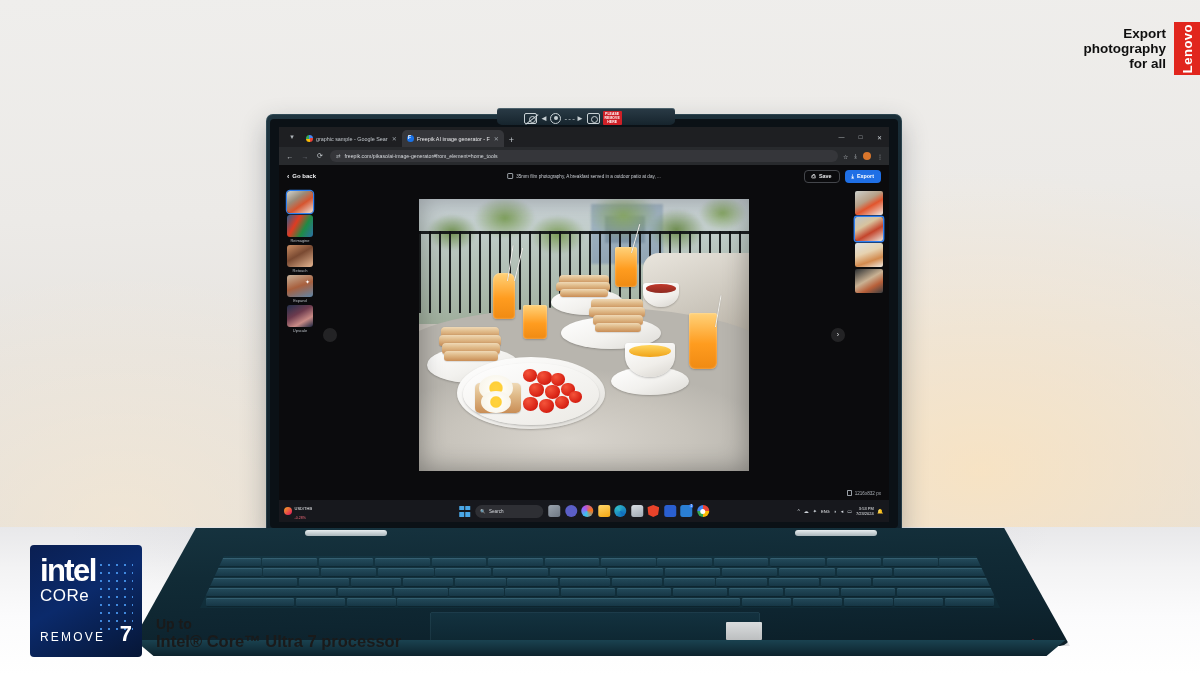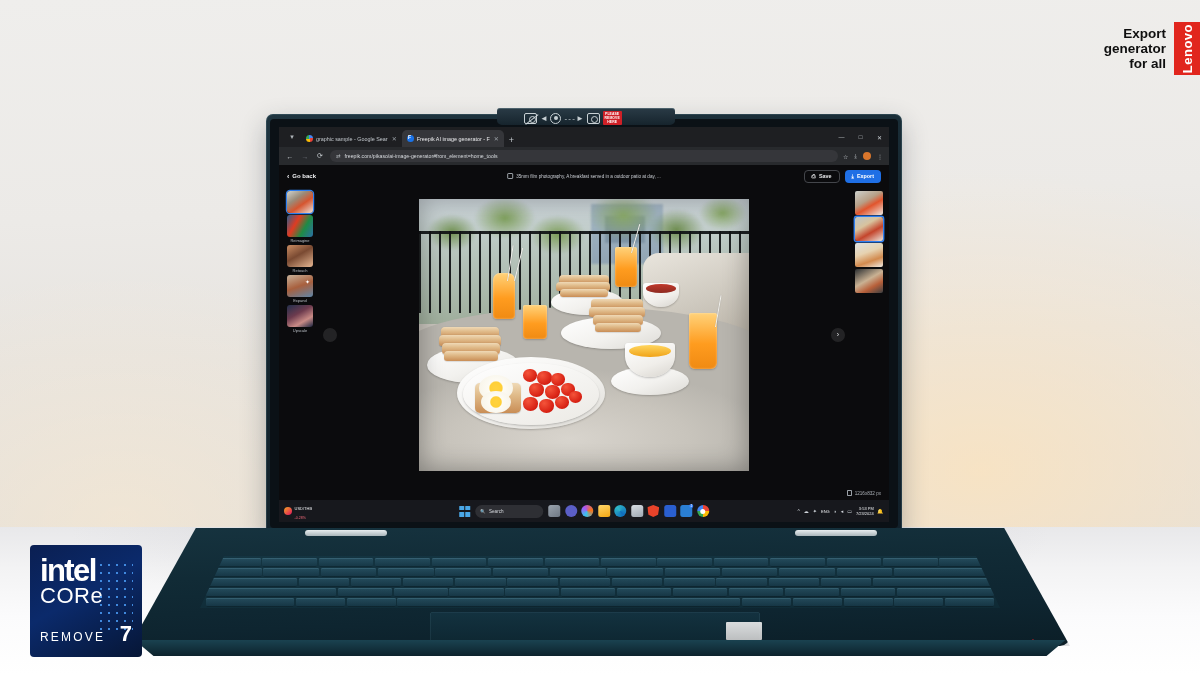--- a/index.html
+++ b/index.html
@@ -311,21 +311,21 @@
     writing-mode:vertical-rl; transform:rotate(180deg);
   }
 
   .intel-block { position:absolute; left:30px; bottom:18px; display:flex; align-items:flex-end; gap:14px; }
   .intel-badge {
     width:112px; height:112px; border-radius:4px;
     background:linear-gradient(150deg,#0a1f52 0%,#0b2a6b 45%,#061636 100%);
     position:relative; padding:12px 10px; color:#fff;
   }
   .ib-intel { font-size:31px; font-weight:bold; letter-spacing:-1.6px; line-height:27px; }
-  .ib-core { font-size:22px; letter-spacing:0.5px; line-height:24px; }
+  .ib-core { font-size:17px; letter-spacing:0.5px; line-height:24px; }
   .ib-ultra-row { position:absolute; left:10px; bottom:10px; right:10px; display:flex; align-items:baseline; justify-content:space-between; }
   .ib-ultra { font-size:12px; letter-spacing:2.2px; }
   .ib-7 { font-size:22px; font-weight:bold; }
   .ib-dots { position:absolute; right:9px; top:16px; width:36px; height:74px;
     background-image: radial-gradient(circle, #4a9bf5 1.1px, rgba(0,0,0,0) 1.3px);
     background-size: 8px 8px; opacity:0.85; }
   .intel-caption { color:#1a1a1a; padding-bottom:6px; }
   .ic-up { font-size:14px; font-weight:bold; line-height:16px; }
   .ic-main { font-size:16.5px; font-weight:bold; line-height:19px; }
 </style>
@@ -670,31 +670,35 @@
 
   <div class="touchpad"></div>
   <div class="sticker"></div>
   <div class="lenovo-mark">Lenovo</div>
   <div class="front-edge"></div>
 </div>
 
 <div class="lenovo-banner">
   <div class="lb-text">
     <div>Export</div>
-    <div>generator</div>
+    <div>photography</div>
     <div>for all</div>
   </div>
   <div class="lb-logo">
     <span>Lenovo</span>
   </div>
 </div>
 
 <div class="intel-block">
   <div class="intel-badge">
     <div class="ib-intel">intel</div>
     <div class="ib-core">CORe</div>
     <div class="ib-dots"></div>
     <div class="ib-ultra-row">
       <span class="ib-ultra">REMOVE</span>
       <span class="ib-7">7</span>
     </div>
   </div>
+  <div class="intel-caption">
+    <div class="ic-up">Up to</div>
+    <div class="ic-main">Intel® Core™ Ultra 7 processor</div>
+  </div>
 </div>
 
 </body></html>

